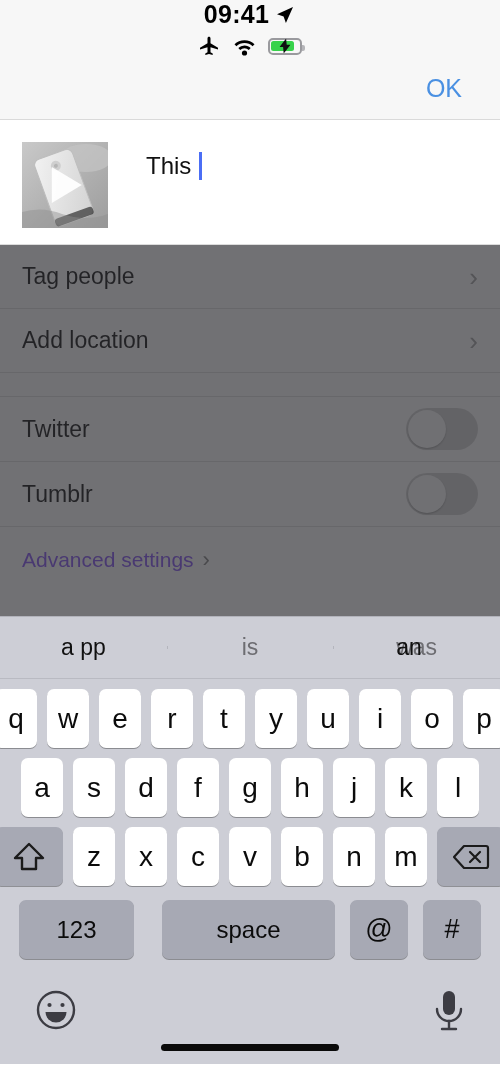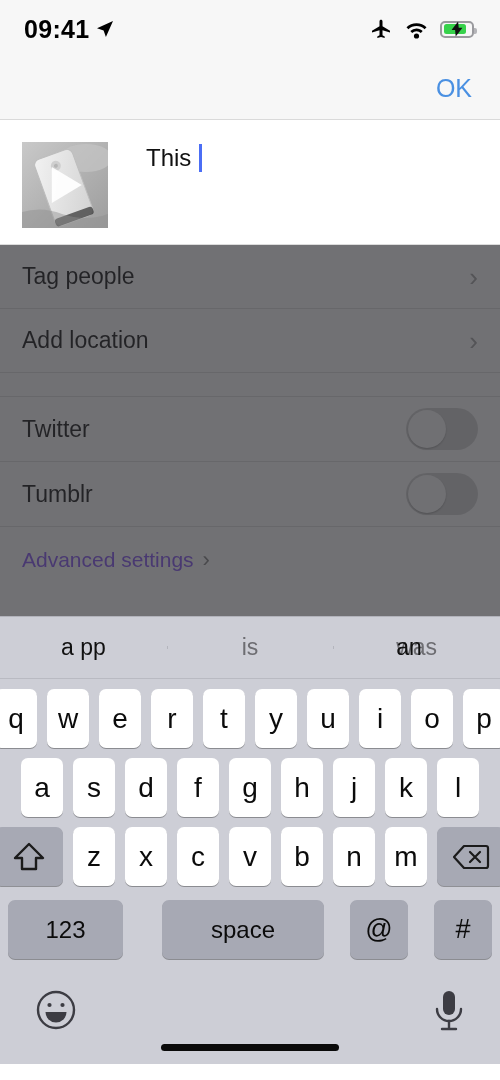--- a/index.html
+++ b/index.html
@@ -16,20 +16,21 @@
     background: #ffffff;
   }
 
   
   .statusbar {
     height: 58px;
     background: #f7f7f7;
     display: flex; align-items: center;
     justify-content: space-between;
     padding: 0 26px 0 24px;
+    flex-direction: column;
   }
   .sb-time {
     font-size: 25px; font-weight: bold; color: #000;
     letter-spacing: .3px;
     display: flex; align-items: center; gap: 7px;
   }
   .sb-right { display: flex; align-items: center; gap: 11px; }
   .loc-arrow { display:block; }
   .battery {
     position: relative;
@@ -58,21 +59,21 @@
     background: #f7f7f7;
     border-bottom: 1px solid #dadada;
     display: flex; align-items: center;
     justify-content: center;
     position: relative;
   }
   .nav-title {
     font-size: 25px; font-weight: bold; color: #1a1a1a;
   }
   .nav-ok {
-    position: absolute; right: 28px;
+    position: absolute; right: 38px;
     font-size: 25px; color: #4a90e2; font-weight: normal;
   }
 
   
   .caption-row {
     height: 125px;
     background: #fff;
     display: flex; align-items: flex-start;
     padding: 22px 20px 0 22px;
     border-bottom: 1px solid #dcdcdc;
@@ -88,21 +89,21 @@
   .play-tri {
     position: absolute; left: 50%; top: 50%;
     transform: translate(-44%,-50%);
     width: 0; height: 0;
     border-left: 30px solid rgba(255,255,255,.93);
     border-top: 18px solid transparent;
     border-bottom: 18px solid transparent;
   }
   .caption-text {
     margin-left: 38px;
-    margin-top: 2px;
+    margin-top: 10px;
     font-size: 24px; color: #111;
     display: flex; align-items: center;
   }
   .caret {
     display: inline-block;
     width: 3px; height: 28px;
     background: #4b6ef5;
     margin-left: 8px;
   }
 
@@ -204,21 +205,21 @@
     font-size: 28px; color: #0b0b0b;
     box-shadow: 0 1px 0 rgba(0,0,0,.32);
   }
   .krow.r2 { padding: 0 28px; }
   .krow.r3 { padding: 0 5px; }
   .key.wide-fn {
     background: #a7a9b4;
     flex: 0 0 68px;
     box-shadow: 0 1px 0 rgba(0,0,0,.3);
   }
-  .krow.r4 { margin-top: 14px; padding: 0 8px; gap: 26px; }
+  .krow.r4 { margin-top: 14px; padding: 0 19px; gap: 15px; }
   .key.num { background: #a7a9b4; flex: 0 0 115px; font-size: 24px; }
   .key.space { background: #a7a9b4; flex: 1; font-size: 24px; margin-left: 13px; }
   .key.sym { background: #a7a9b4; flex: 0 0 58px; font-size: 27px; }
   .bottom-bar {
     position: absolute; left: 0; right: 0; bottom: 0;
     height: 92px;
     display: flex; align-items: flex-start;
     justify-content: space-between;
     padding: 16px 34px 0 34px;
   }

